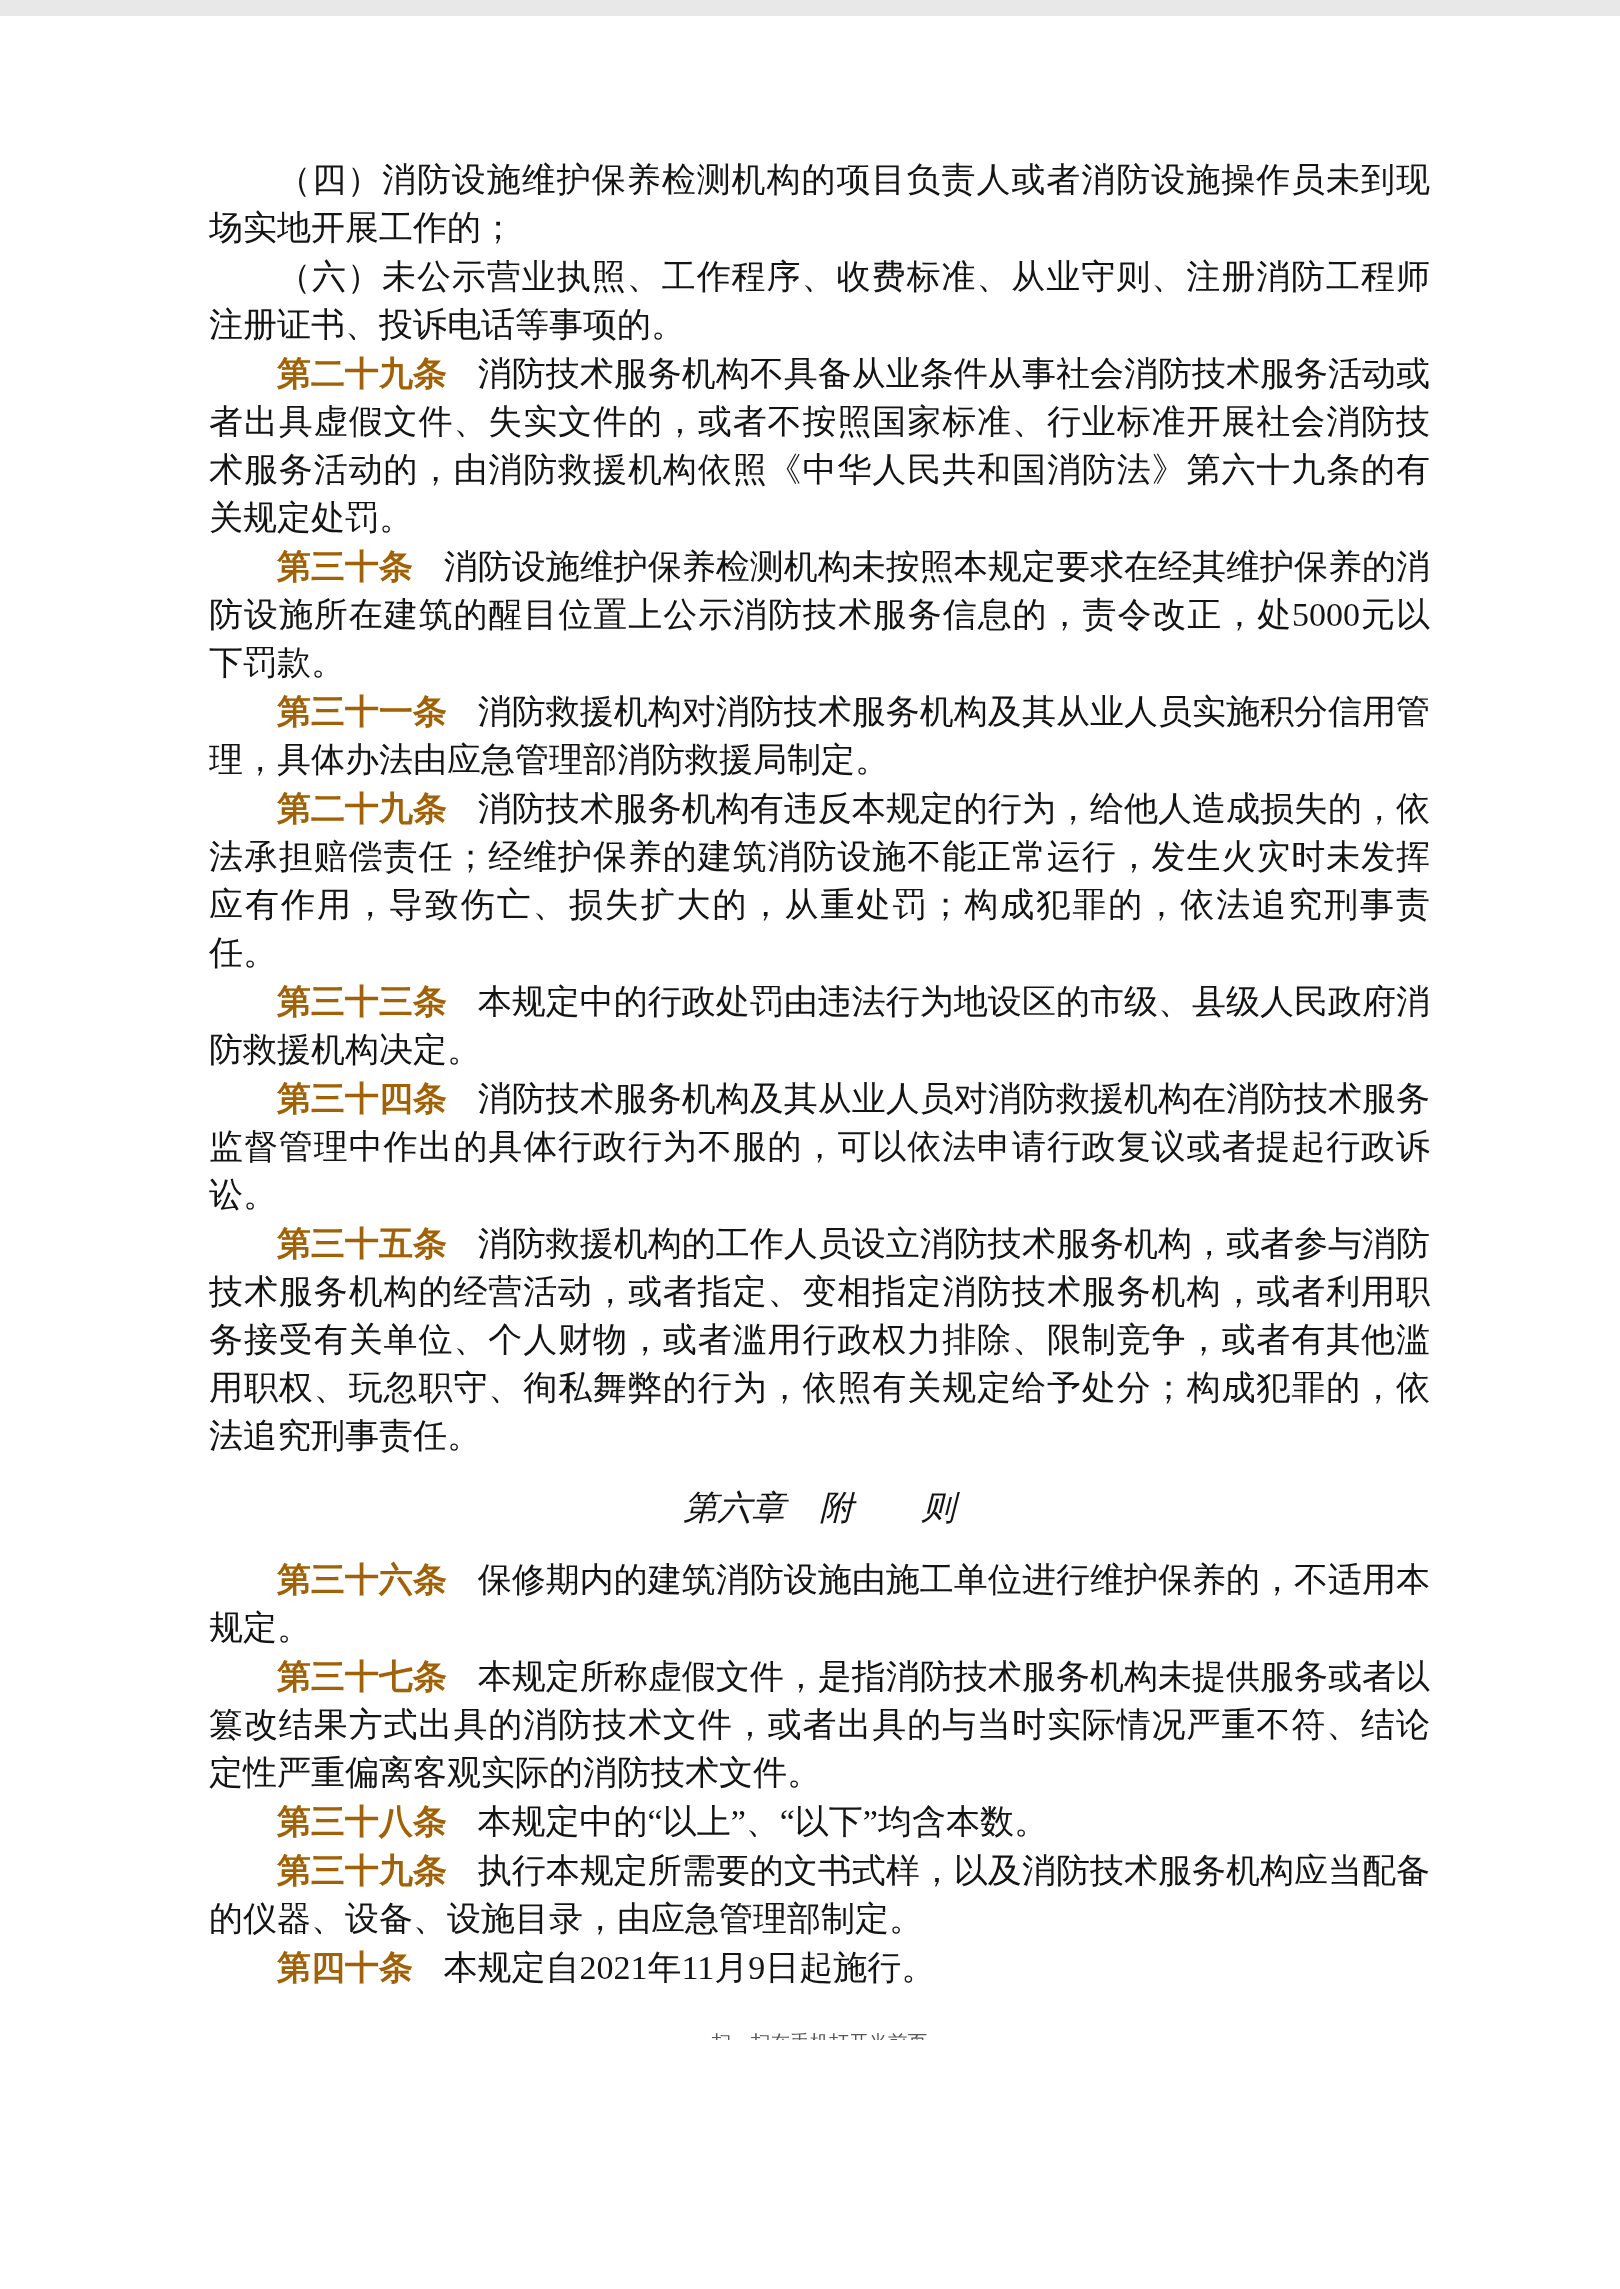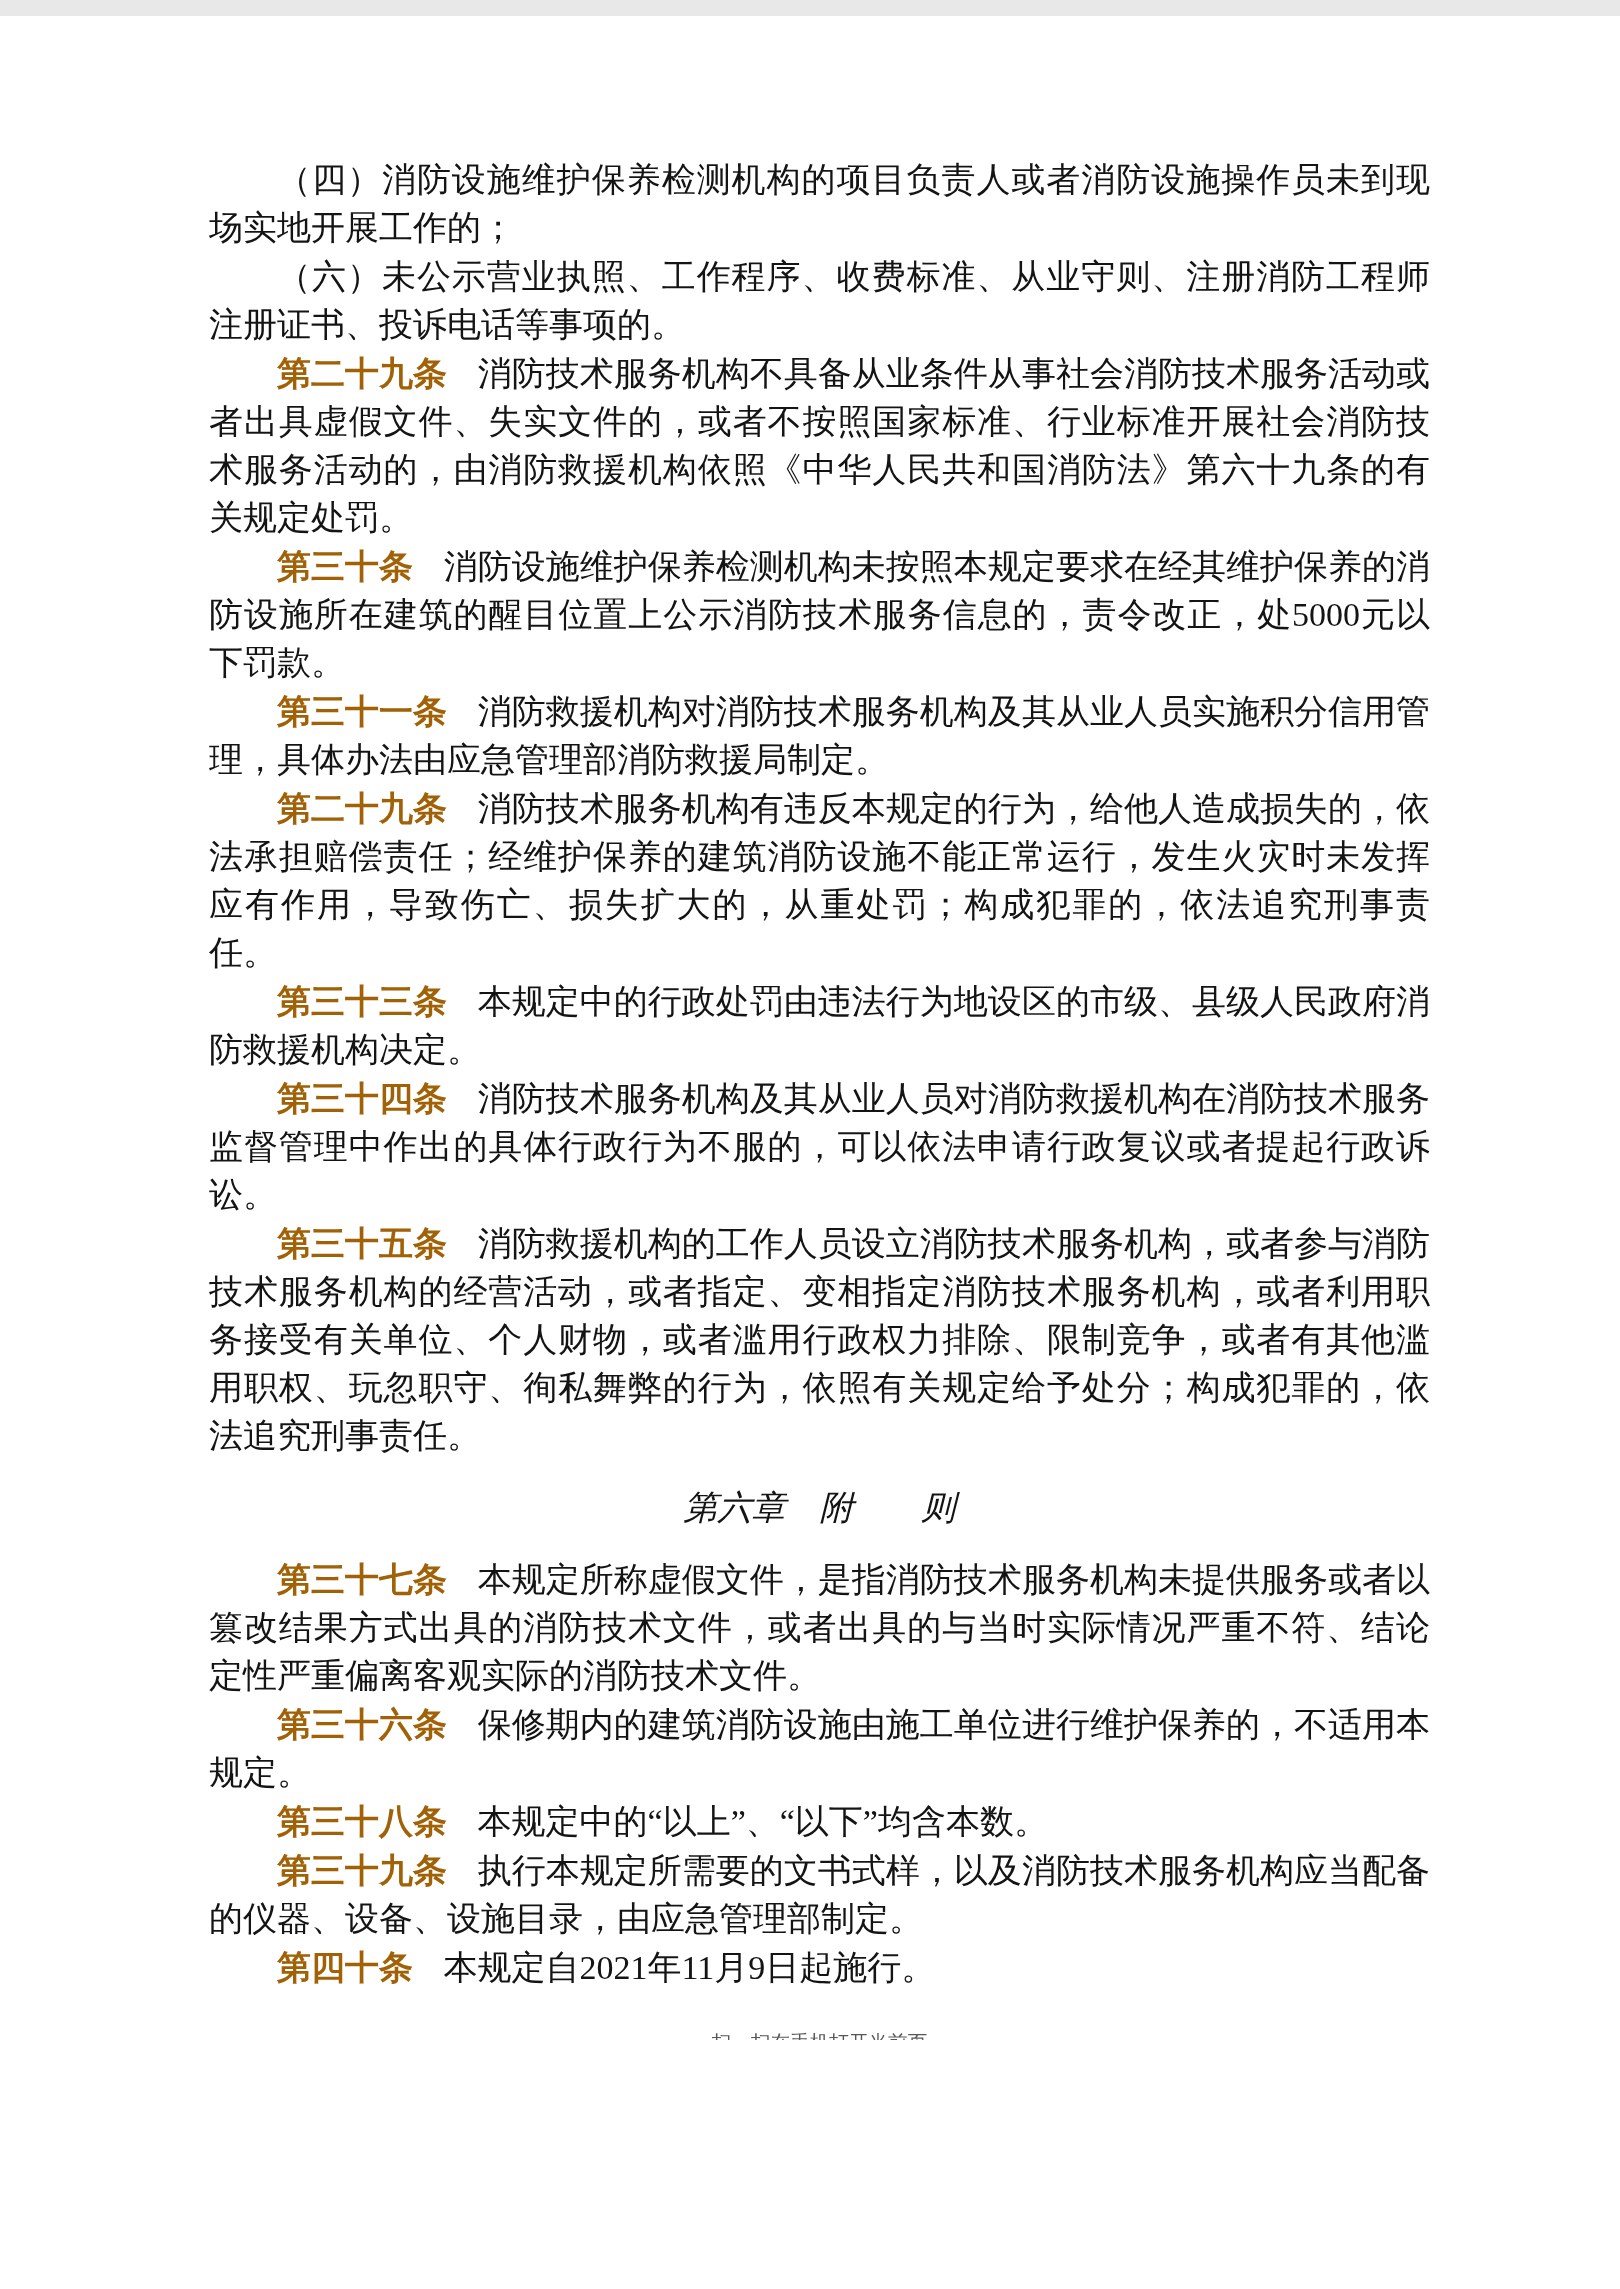--- a/index.html
+++ b/index.html
@@ -64,22 +64,22 @@
     <p class="para"><span class="lead">第二十九条</span><span>消防技术服务机构不具备从业条件从事社会消防技术服务活动或者出具虚假文件、失实文件的，或者不按照国家标准、行业标准开展社会消防技术服务活动的，由消防救援机构依照《中华人民共和国消防法》第六十九条的有关规定处罚。</span></p>
     <p class="para"><span class="lead">第三十条</span><span>消防设施维护保养检测机构未按照本规定要求在经其维护保养的消防设施所在建筑的醒目位置上公示消防技术服务信息的，责令改正，处5000元以下罚款。</span></p>
     <p class="para"><span class="lead">第三十一条</span><span>消防救援机构对消防技术服务机构及其从业人员实施积分信用管理，具体办法由应急管理部消防救援局制定。</span></p>
     <p class="para"><span class="lead">第二十九条</span><span>消防技术服务机构有违反本规定的行为，给他人造成损失的，依法承担赔偿责任；经维护保养的建筑消防设施不能正常运行，发生火灾时未发挥应有作用，导致伤亡、损失扩大的，从重处罚；构成犯罪的，依法追究刑事责任。</span></p>
     <p class="para"><span class="lead">第三十三条</span><span>本规定中的行政处罚由违法行为地设区的市级、县级人民政府消防救援机构决定。</span></p>
     <p class="para"><span class="lead">第三十四条</span><span>消防技术服务机构及其从业人员对消防救援机构在消防技术服务监督管理中作出的具体行政行为不服的，可以依法申请行政复议或者提起行政诉讼。</span></p>
     <p class="para"><span class="lead">第三十五条</span><span>消防救援机构的工作人员设立消防技术服务机构，或者参与消防技术服务机构的经营活动，或者指定、变相指定消防技术服务机构，或者利用职务接受有关单位、个人财物，或者滥用行政权力排除、限制竞争，或者有其他滥用职权、玩忽职守、徇私舞弊的行为，依照有关规定给予处分；构成犯罪的，依法追究刑事责任。</span></p>
 
     <p class="para chapter">第六章　附　　则</p>
 
+    <p class="para"><span class="lead">第三十六条</span><span>保修期内的建筑消防设施由施工单位进行维护保养的，不适用本规定。</span></p>
     <p class="para"><span class="lead">第三十七条</span><span>本规定所称虚假文件，是指消防技术服务机构未提供服务或者以篡改结果方式出具的消防技术文件，或者出具的与当时实际情况严重不符、结论定性严重偏离客观实际的消防技术文件。</span></p>
-    <p class="para"><span class="lead">第三十六条</span><span>保修期内的建筑消防设施由施工单位进行维护保养的，不适用本规定。</span></p>
     <p class="para"><span class="lead">第三十八条</span><span>本规定中的“以上”、“以下”均含本数。</span></p>
     <p class="para"><span class="lead">第三十九条</span><span>执行本规定所需要的文书式样，以及消防技术服务机构应当配备的仪器、设备、设施目录，由应急管理部制定。</span></p>
     <p class="para"><span class="lead">第四十条</span><span>本规定自2021年11月9日起施行。</span></p>
 
     <div class="footer-clip">扫一扫在手机打开当前页</div>
 
   </main>
 </div>
 
 

